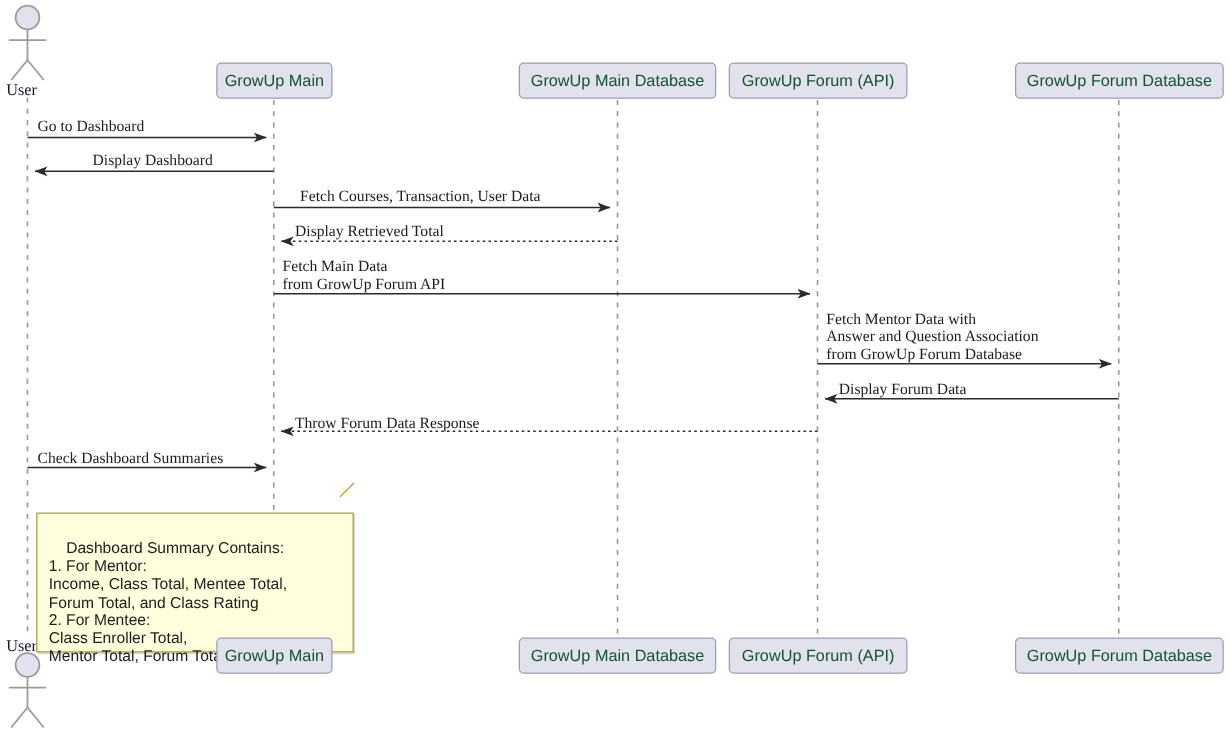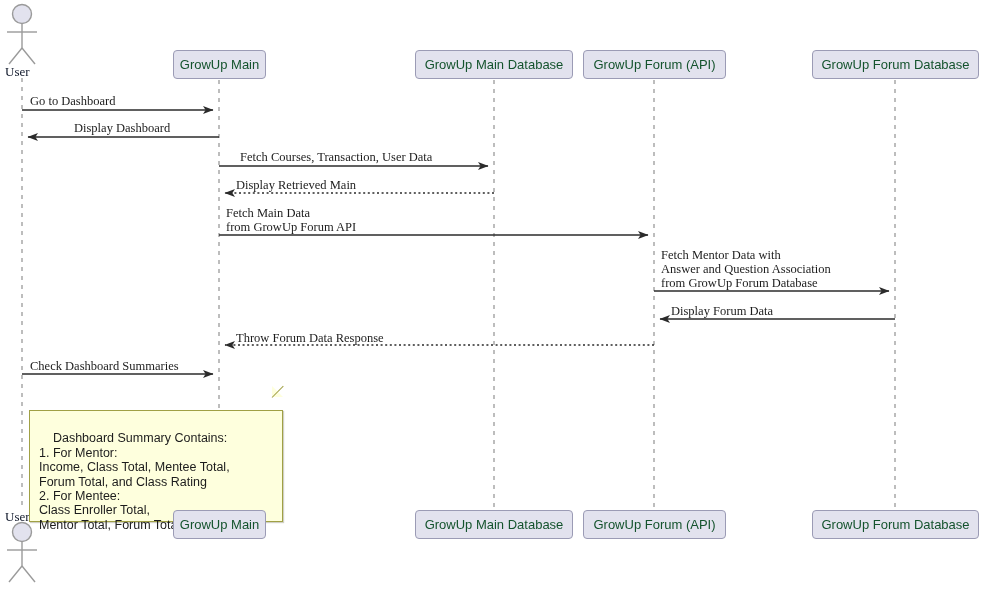--- a/index.html
+++ b/index.html
@@ -155,21 +155,21 @@
   <div class="actor-label" style="left:5px; top:64px;">User</div>
 
   <div class="actor-label" style="left:5px; top:509px;">User</div>
 
   <div class="msg-label" style="left:30px; top:94px;">Go to Dashboard</div>
 
   <div class="msg-label" style="left:54px; top:121px;margin-left:20px;">Display Dashboard</div>
 
   <div class="msg-label" style="left:240px; top:150px;">Fetch Courses, Transaction, User Data</div>
 
-  <div class="msg-label" style="left:236px; top:178px;">Display Retrieved Main</div>
+  <div class="msg-label" style="left:236px; top:178px;">Display Retrieved Total</div>
 
   <div class="msg-label" style="left:226px; top:206px;">Fetch Main Data</div>
   <div class="msg-label" style="left:226px; top:220px;">from GrowUp Forum API</div>
 
   <div class="msg-label" style="left:661px; top:248px;">Fetch Mentor Data with</div>
   <div class="msg-label" style="left:661px; top:262px;">Answer and Question Association</div>
   <div class="msg-label" style="left:661px; top:276px;">from GrowUp Forum Database</div>
 
   <div class="msg-label" style="left:671px; top:304px;">Display Forum Data</div>
 

